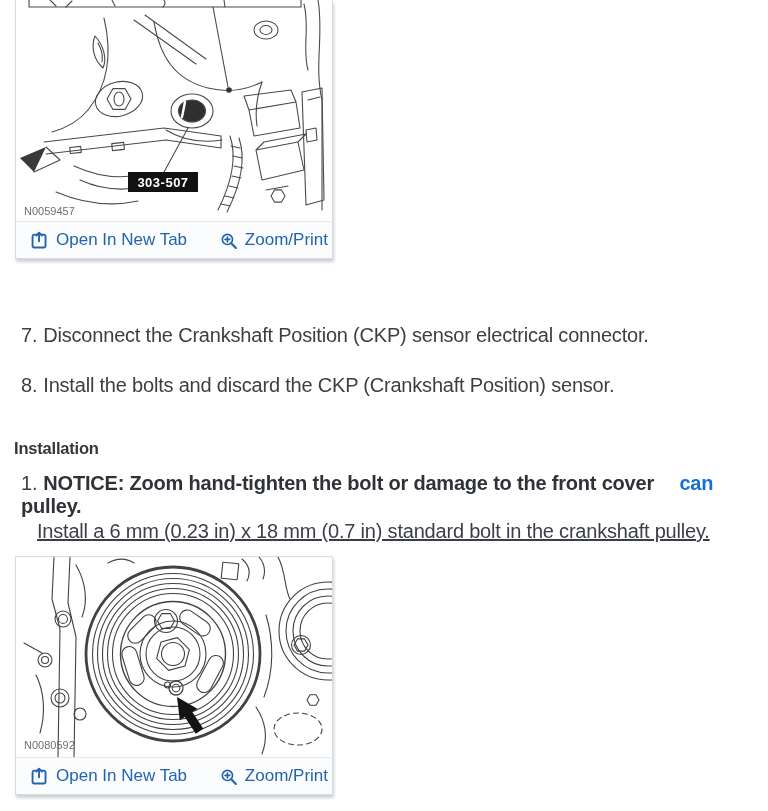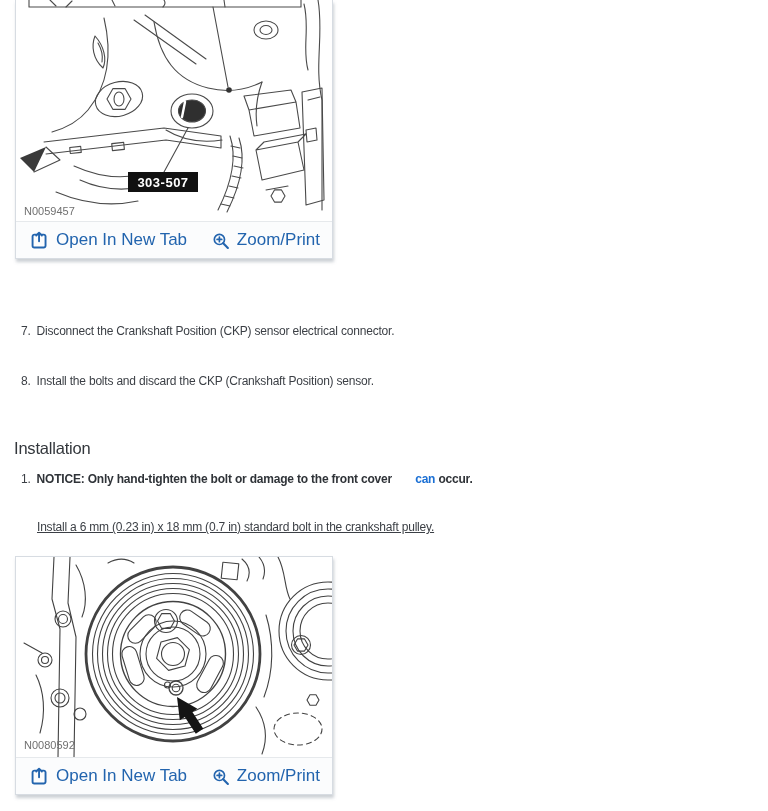--- a/index.html
+++ b/index.html
@@ -10,36 +10,36 @@
   .figure-card{
     position:absolute;left:15px;width:318px;box-sizing:border-box;
     background:#fff;border:1px solid #d7dce2;
     box-shadow:1px 3px 3px rgba(110,120,135,.35);
   }
   #fig-top{top:0;border-top:none;}
   #fig-bottom{top:556px;}
   .drawing{display:block;background:#fff;}
   .action-bar{
     display:flex;align-items:center;height:36px;
-    border-top:1px solid #e6e9ec;background:#fbfcfd;padding:0 12px 0 14px;
+    border-top:1px solid #e6e9ec;background:#fbfcfd;padding:0 4px 0 14px;
   }
   .action-link{
     display:flex;align-items:center;gap:7px;
     color:#2264ae;font-size:17px;font-weight:500;text-decoration:none;cursor:pointer;
     white-space:nowrap;
   }
   .action-link + .action-link{margin-left:auto;align-items:flex-end;}
   .action-link svg{flex:0 0 auto;}
-  .step{position:absolute;font-size:12px;letter-spacing:-0.2px;color:#3b3f45;white-space:nowrap;}
+  .step{position:absolute;font-size:20px;letter-spacing:-0.2px;color:#3b3f45;white-space:nowrap;}
   .num{margin-right:6px;}
   #step7{left:21px;top:324px;}
   #step8{left:21px;top:374px;}
   #install-heading{
     position:absolute;left:14px;top:422px;
-    font-size:16.5px;font-weight:normal;color:#33373c;letter-spacing:-0.2px;
+    font-size:16.5px;font-weight:bold;color:#33373c;letter-spacing:-0.2px;
   }
   #notice-line{left:21px;top:472px;width:700px;font-weight:bold;color:#2f3338;white-space:normal;}
   #notice-line .num{font-weight:normal;color:#3b3f45;}
   .inline-link{color:#1a6fd4;cursor:pointer;margin-left:20px;}
   #install-body{left:37px;top:520px;text-decoration:underline;}
   .svg-label{font-family:"Liberation Sans",sans-serif;}
 </style>
 </head>
 <body>
 
@@ -116,23 +116,23 @@
   <span class="num">7.</span><span>Disconnect the Crankshaft Position (CKP) sensor electrical connector.</span>
 </div>
 
 <div class="step" id="step8">
   <span class="num">8.</span><span>Install the bolts and discard the CKP (Crankshaft Position) sensor.</span>
 </div>
 
 <h3 id="install-heading">Installation</h3>
 
 <div class="step" id="notice-line">
-  <span class="num">1.</span><span>NOTICE: Only hand-tighten the bolt or damage to the front cover</span>
+  <span class="num">1.</span><span>NOTICE: Zoom hand-tighten the bolt or damage to the front cover</span>
   <span class="inline-link">can</span>
-  <span>occur.</span>
+  <span>pulley.</span>
 </div>
 
 <div class="step" id="install-body">Install a 6 mm (0.23 in) x 18 mm (0.7 in) standard bolt in the crankshaft pulley.</div>
 
 <div class="figure-card" id="fig-bottom">
   <svg class="drawing" viewBox="0 0 316 200" width="316" height="200" xmlns="http://www.w3.org/2000/svg">
     <g fill="none" stroke="#424242" stroke-width="1.1" stroke-linecap="round" stroke-linejoin="round">
 
       <path d="M38 0 L36 42 L44 72 L42 200 M54 0 L52 46 L60 80 L58 200"></path>
       <circle cx="47" cy="62" r="8"></circle>

